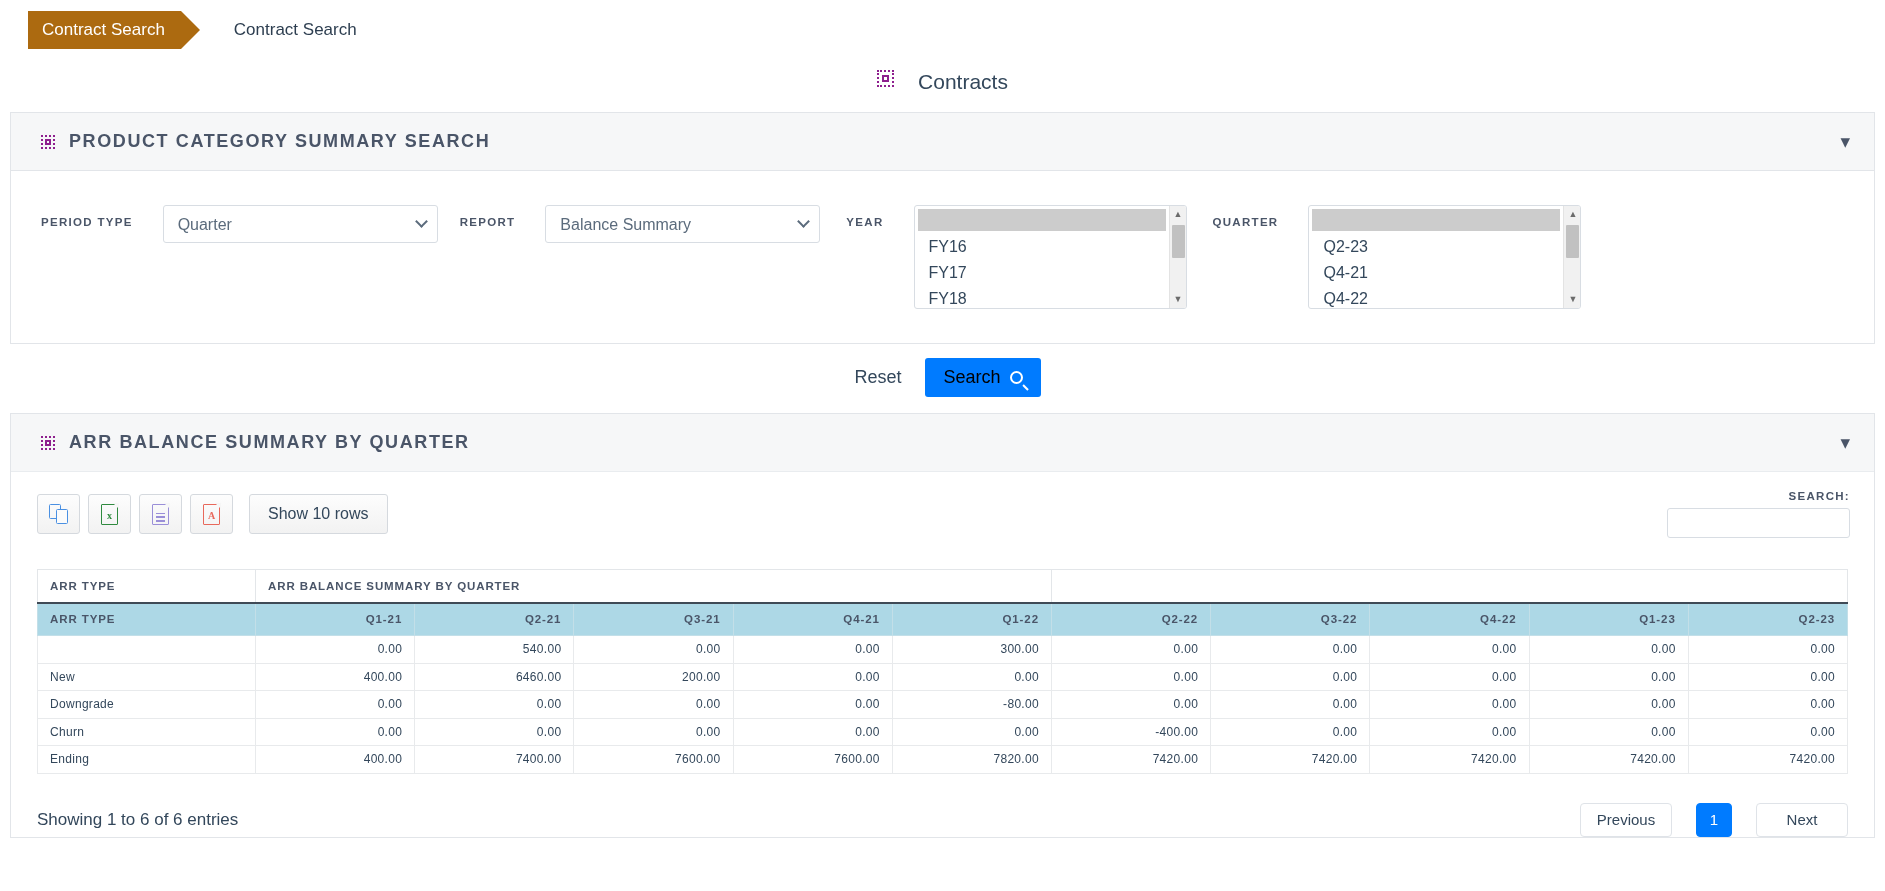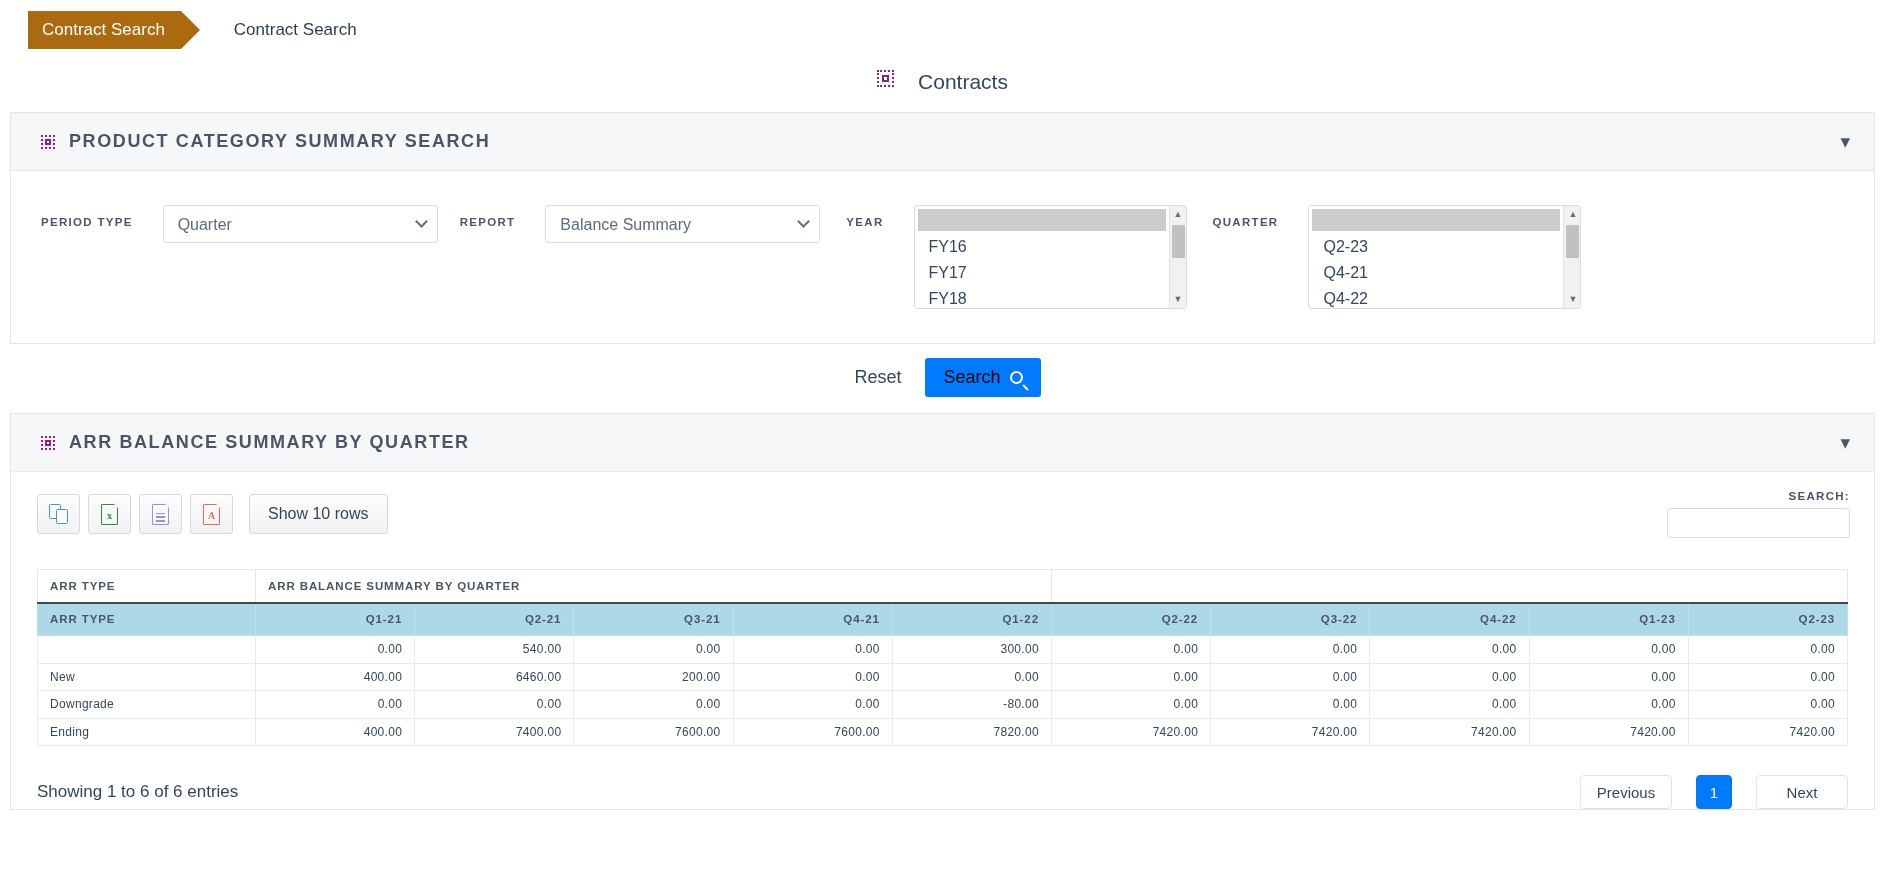--- a/index.html
+++ b/index.html
@@ -608,20 +608,33 @@
             <td>0.00</td>
             <td>0.00</td>
             <td>-80.00</td>
             <td>0.00</td>
             <td>0.00</td>
             <td>0.00</td>
             <td>0.00</td>
             <td>0.00</td>
           </tr>
           <tr>
+            <td class="first">Churn</td>
+            <td>0.00</td>
+            <td>0.00</td>
+            <td>0.00</td>
+            <td>0.00</td>
+            <td>0.00</td>
+            <td>-400.00</td>
+            <td>0.00</td>
+            <td>0.00</td>
+            <td>0.00</td>
+            <td>0.00</td>
+          </tr>
+          <tr>
             <td class="first">Ending</td>
             <td>400.00</td>
             <td>7400.00</td>
             <td>7600.00</td>
             <td>7600.00</td>
             <td>7820.00</td>
             <td>7420.00</td>
             <td>7420.00</td>
             <td>7420.00</td>
             <td>7420.00</td>

